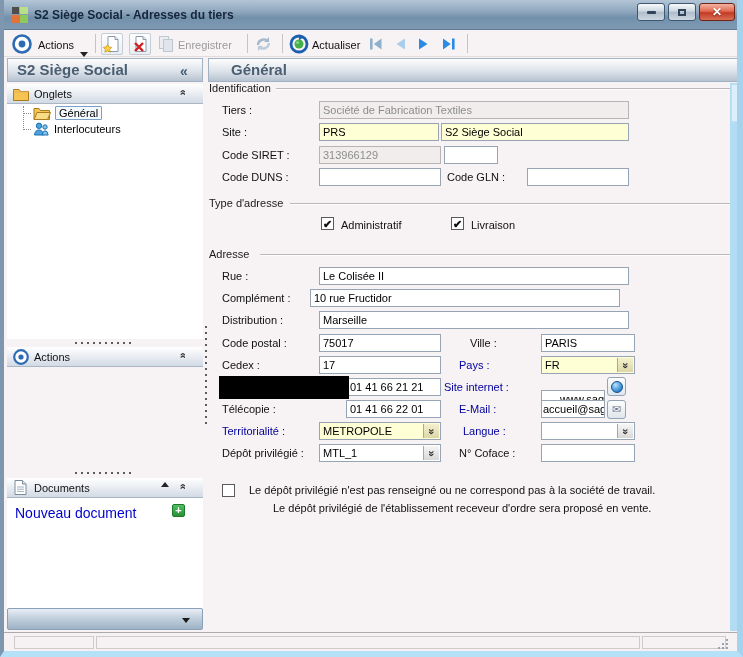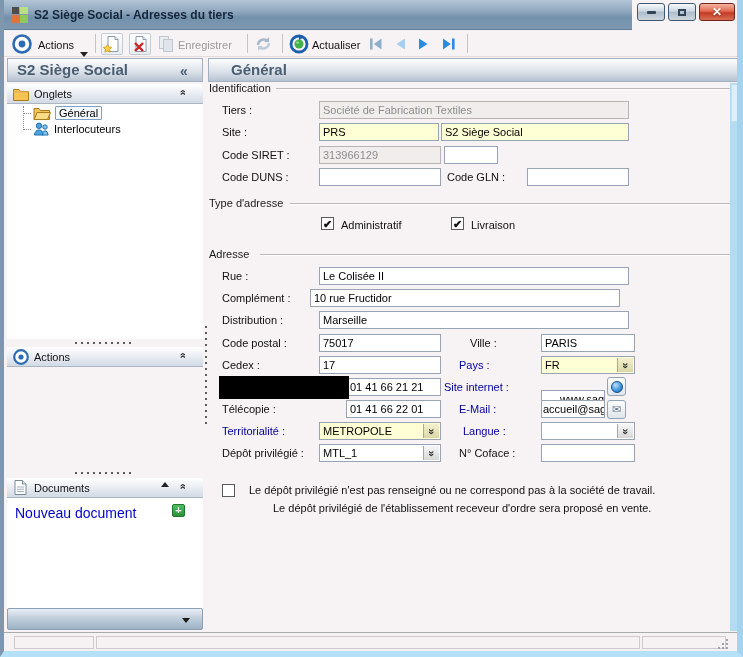--- a/index.html
+++ b/index.html
@@ -2,21 +2,21 @@
 <html><head>
 <meta charset="utf-8">
 <style>
   * { margin:0; padding:0; box-sizing:border-box; }
   body { font-family:"Liberation Sans", sans-serif; background:#555; }
   #win { position:relative; width:743px; height:657px; background:#f7f2f3; overflow:hidden;
          border-left:4px solid #7e97af; border-right:6px solid #a5d2ec; border-bottom:6px solid #b4e1f8; }
   .abs { position:absolute; }
 
   
-  .titlebar { position:absolute; left:-4px; top:0; width:632px; height:30px;
+  .titlebar { position:absolute; left:-4px; top:0; width:743px; height:30px;
     background:linear-gradient(#b3c5d6, #8fa7bd 40%, #7391ac 60%, #7e99b2); border-bottom:1px solid #5f7a95; }
   .title-text { position:absolute; left:34px; top:8px; font-size:12px; font-weight:bold; color:#16263b; }
   .winbtn { position:absolute; top:3px; height:18px; border:1px solid #3f5872; border-radius:3px;
     display:flex; align-items:center; justify-content:center; font-size:10px; color:#30414f;
     background:linear-gradient(#f7fafc, #ccd7e0 45%, #aebdcb 50%, #cdd7e0); }
   .winbtn.close { background:linear-gradient(#f3b3a4, #e06a50 45%, #c23a24 55%, #d96f55); color:#fff; border-color:#6e2417; }
 
   
   .toolbar { position:absolute; left:0; top:30px; width:737px; height:27px; background:#f7f2f3; border-bottom:1px solid #e2dcdd; }
   .tb-sep { position:absolute; top:4px; width:1px; height:19px; background:#c9c2c3; }

